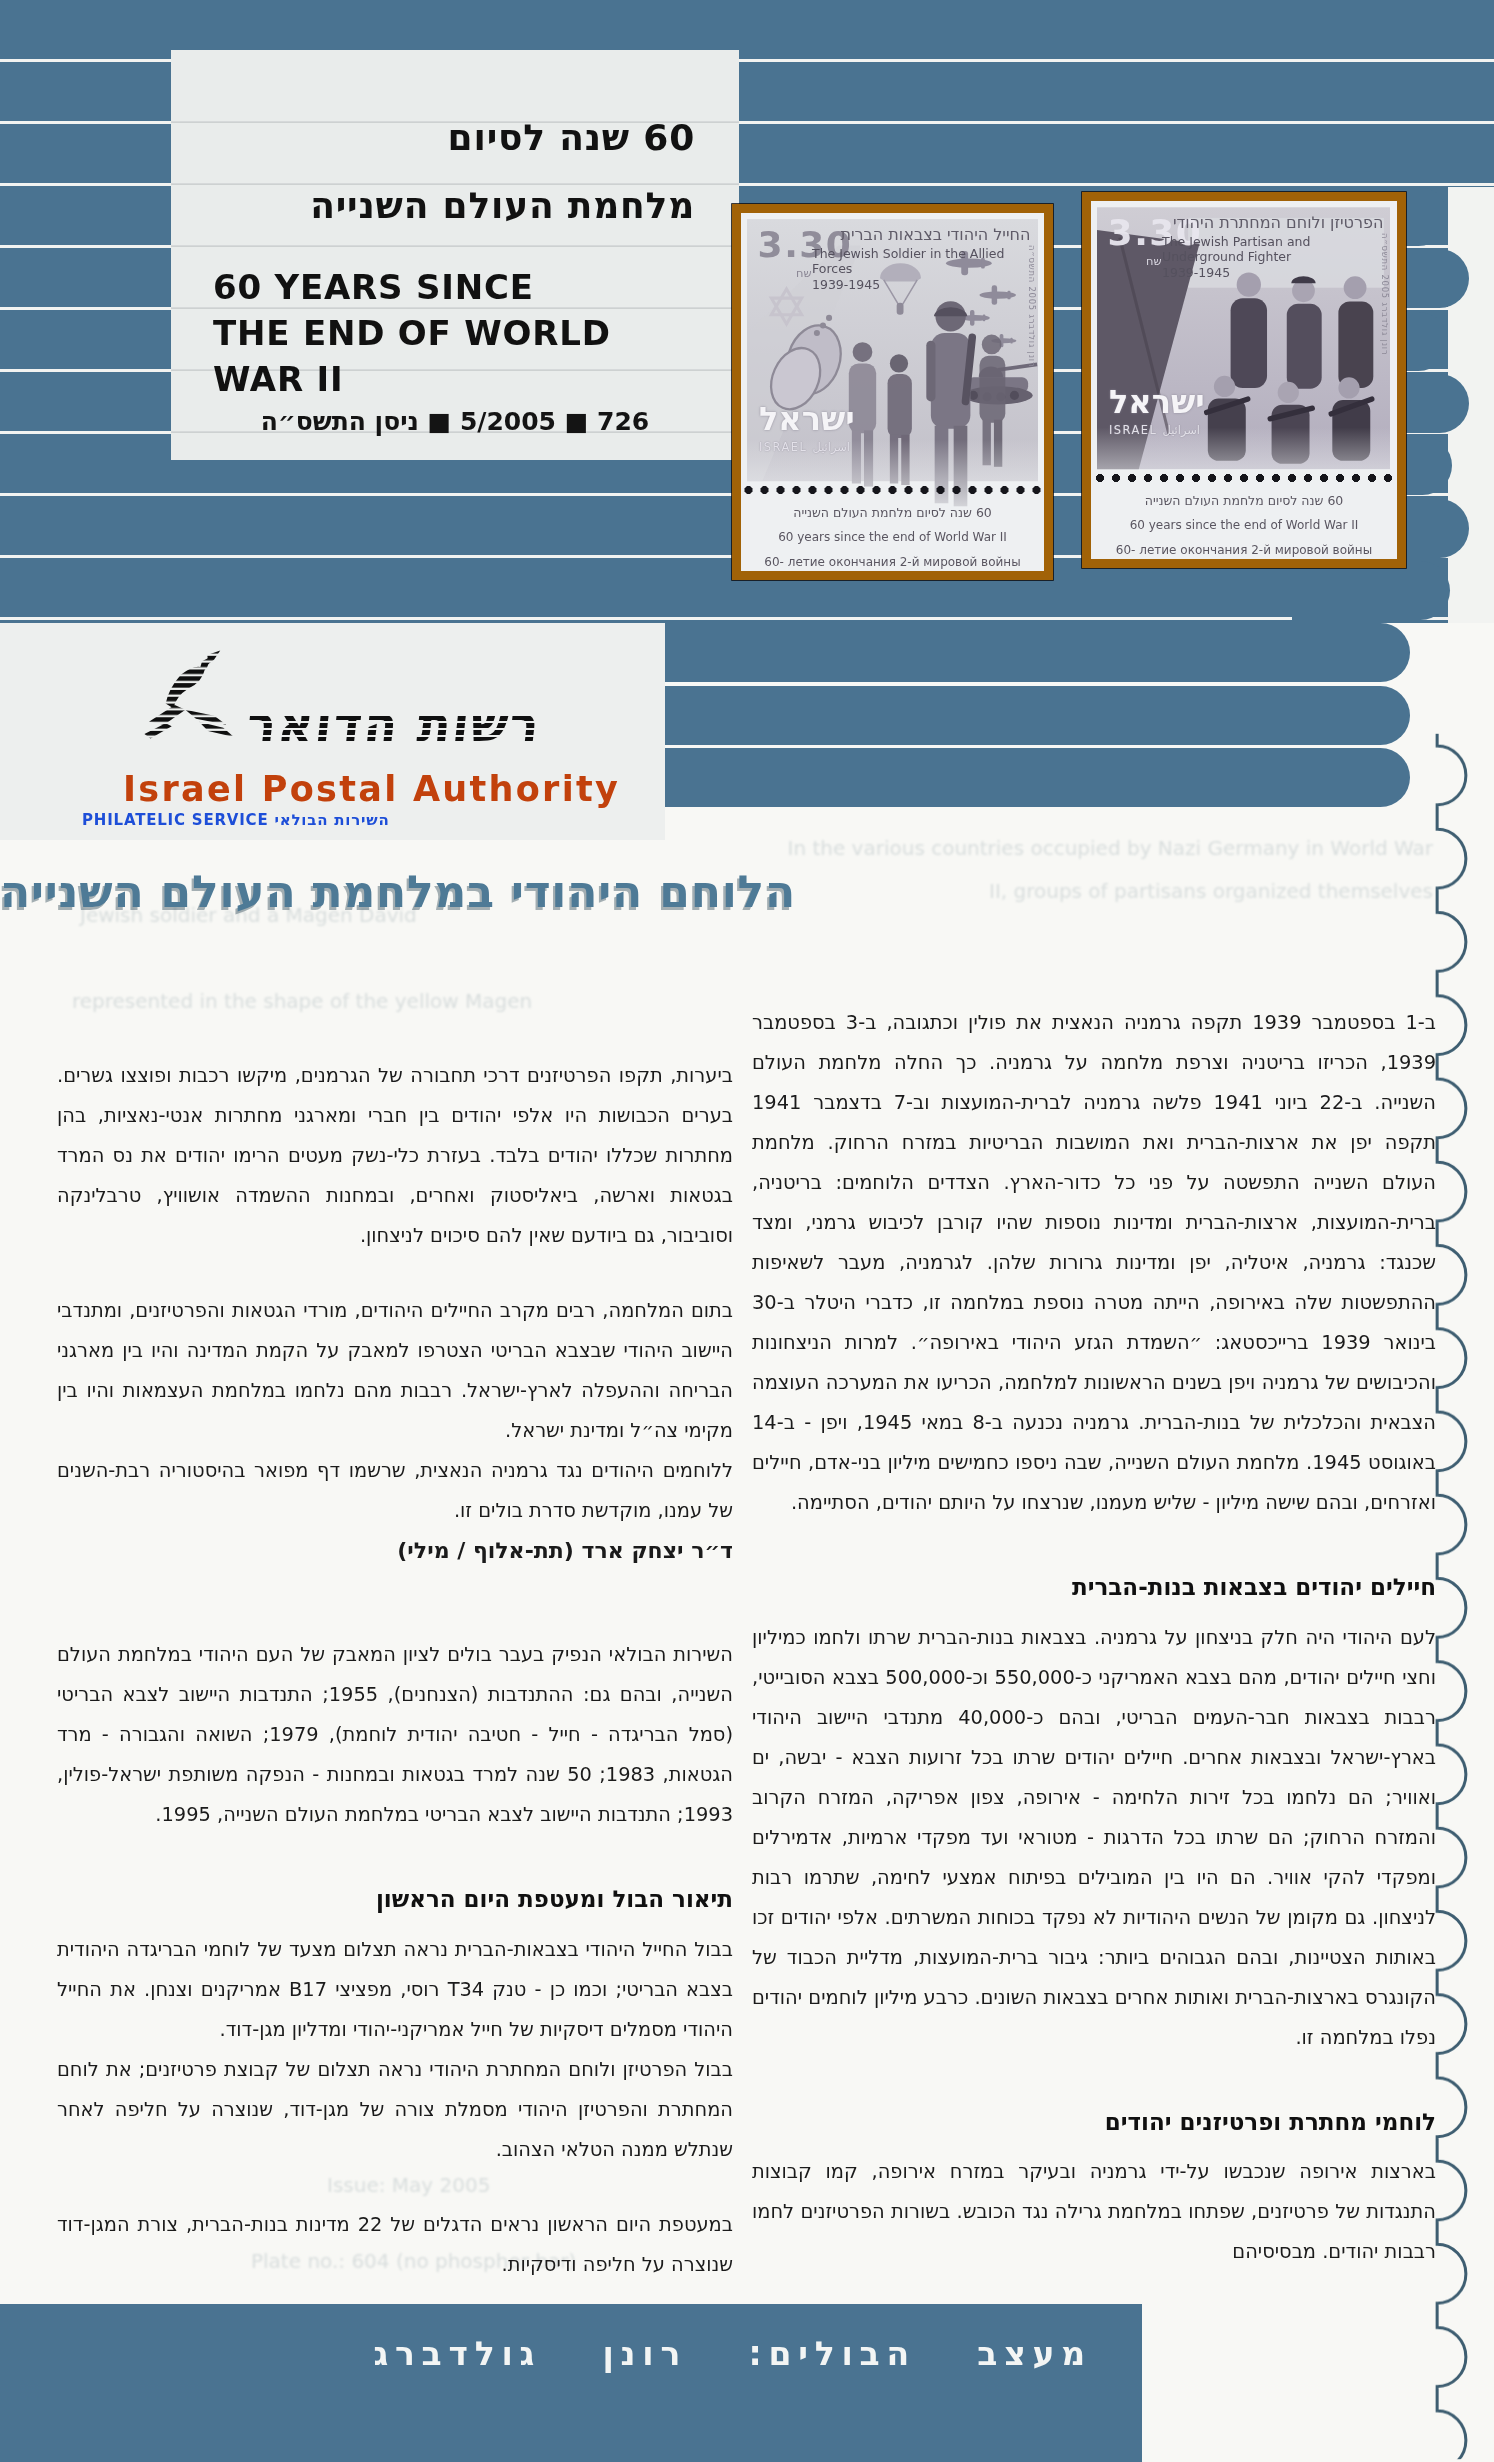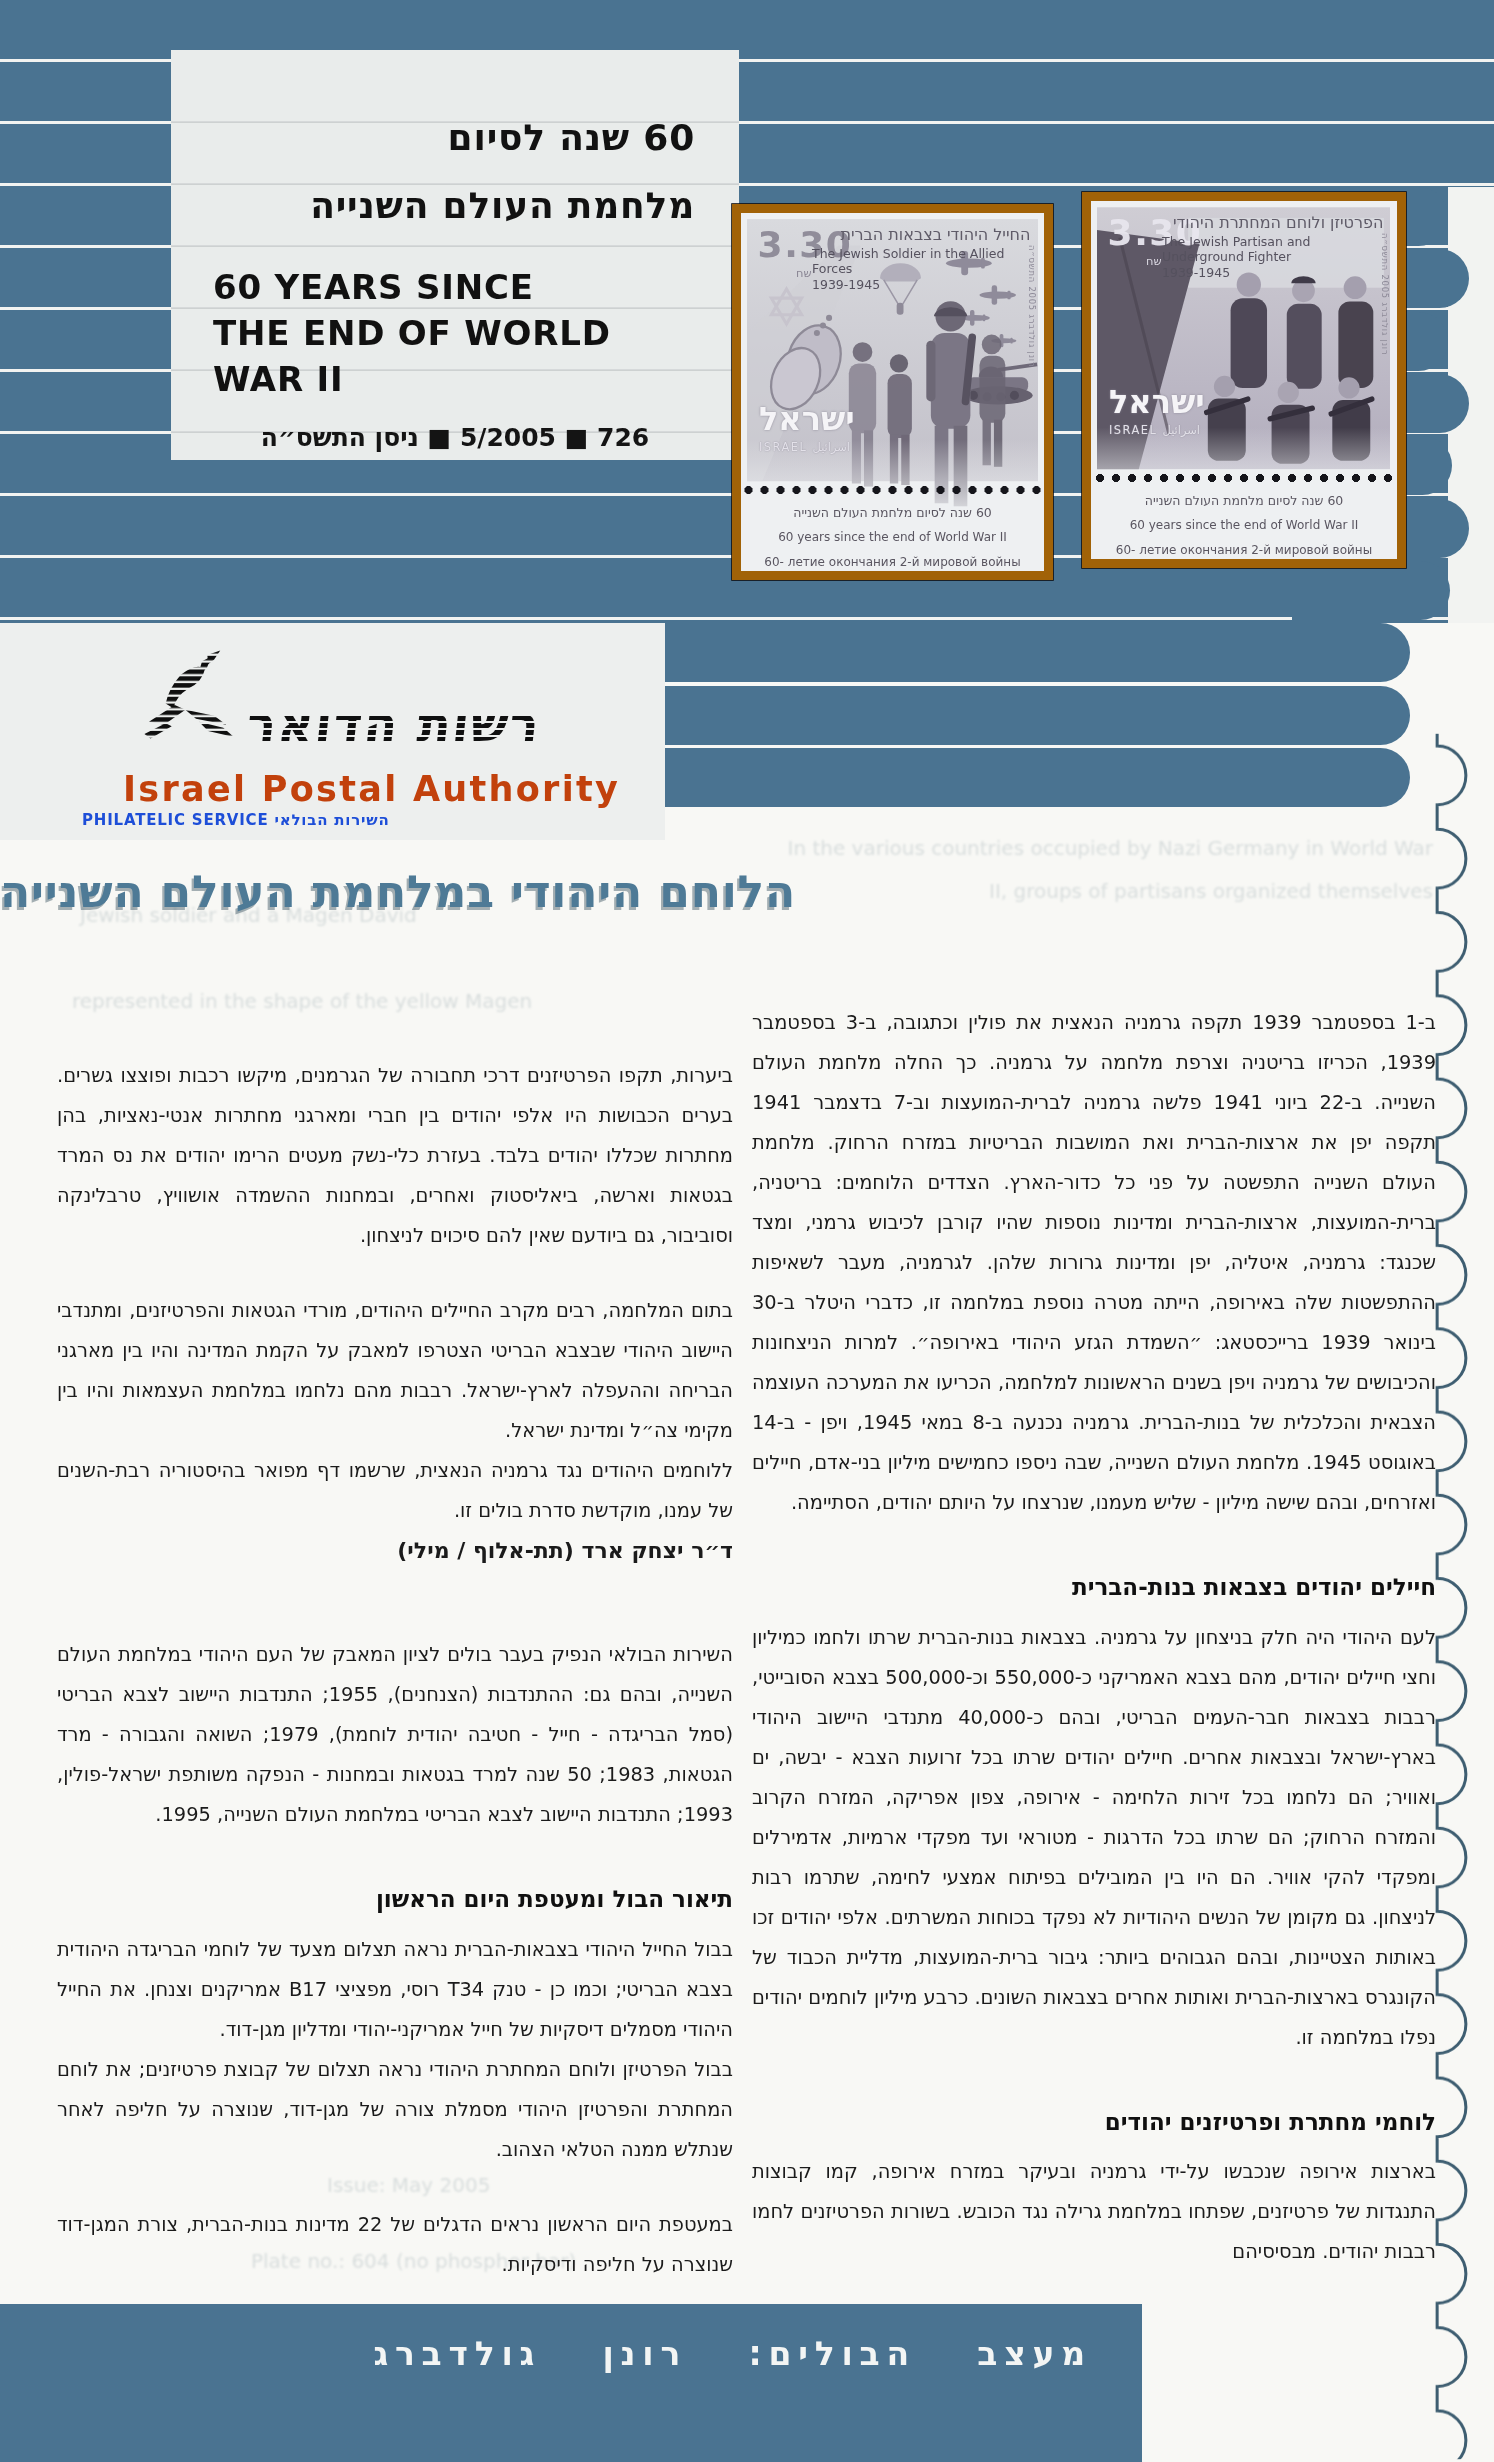--- a/index.html
+++ b/index.html
@@ -19,21 +19,21 @@
   
   .title-box{
     position:absolute; left:171px; top:50px; width:568px; height:410px;
     background:repeating-linear-gradient(180deg,#e9eceb 0 61px,#b9bec0 61px 62px);
     background-position:0 10.6px;
   }
   .title-he{position:absolute; right:44px; direction:rtl; font-weight:bold; font-size:36px; color:#121212; letter-spacing:0.8px;}
   .title-he.l1{top:67px;}
   .title-he.l2{top:135px;}
   .title-en{position:absolute; left:42px; top:214px; font-weight:bold; font-size:34px; line-height:46px; color:#111; letter-spacing:0.8px;}
-  .issue-line{position:absolute; bottom:8px; left:0; right:0; text-align:center; direction:rtl; font-weight:bold; font-size:25px; color:#141414;}
+  .issue-line{position:absolute; bottom:24px; left:0; right:0; text-align:center; direction:rtl; font-weight:bold; font-size:25px; color:#141414;}
   
   .stamp{position:absolute; background:#a16207; padding:9px; box-shadow:0 0 0 0.8px #0d0d11;}
   .stamp-inner{position:relative; background:#eef0f2; overflow:hidden;}
   .stamp-art{position:absolute; left:6px; top:6px; right:6px; height:262px;}
   .stamp-denom{position:absolute; left:10.6px; top:4.6px; font-size:36px; font-weight:bold; color:#8b8795; opacity:.92; letter-spacing:1.5px;}
   .stamp-denom-cur{position:absolute; left:49px; top:47px; font-size:11.4px; color:#8b8795; direction:rtl;}
   .stamp-head{position:absolute; left:65px; right:7.6px; top:6px;}
   .stamp-head .he{direction:rtl; font-size:16px; color:#5f5b68;}
   .stamp-head .en{text-align:left; font-size:12.5px; color:#55515e; margin-top:1.5px;}
   .stamp-head .yr{text-align:left; font-size:12.5px; color:#55515e; margin-top:1.5px;}

